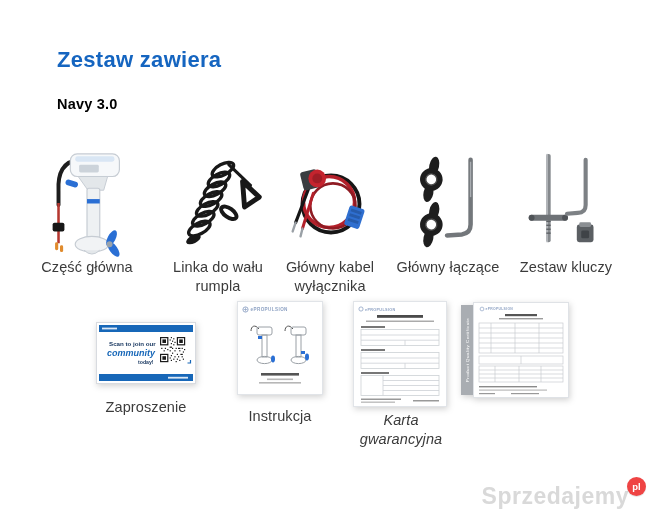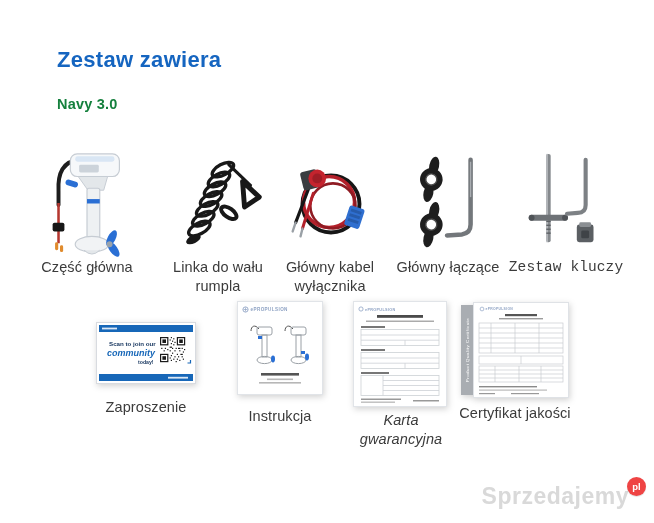--- a/index.html
+++ b/index.html
@@ -6,21 +6,21 @@
   #canvas{
     position:relative;width:654px;height:523px;background:#ffffff;overflow:hidden;
     font-family:"Liberation Sans","DejaVu Sans",sans-serif;
   }
   .page-title{
     position:absolute;left:57px;top:47px;font-size:22px;font-weight:600;
     color:#1565c0;letter-spacing:.3px;
   }
   .page-subtitle{
     position:absolute;left:57px;top:96px;font-size:14.5px;font-weight:700;
-    color:#15803d;letter-spacing:.2px;
+    color:#000000;letter-spacing:.2px;
   }
   .item{position:absolute;display:flex;flex-direction:column;align-items:center;}
   .item .imgbox{height:110px;display:flex;align-items:center;justify-content:center;}
   .item-label{
     font-size:14.5px;font-weight:500;color:#3b3b3b;text-align:center;line-height:1.32;
     letter-spacing:.1px;
   }
   .label2{position:absolute;font-size:14.5px;font-weight:500;color:#3b3b3b;
     text-align:center;line-height:1.32;letter-spacing:.1px;}
   .doc-shadow{filter:drop-shadow(1px 2px 3px rgba(0,0,0,.18));}
@@ -157,21 +157,21 @@
         <rect x="17" y="68" width="6" height="6" rx="3" fill="#4f5357"></rect>
         <rect x="51" y="68" width="6" height="6" rx="3" fill="#4f5357"></rect>
         <path d="M75,12 L75,58 Q75,66 67,66 L56,67" fill="none" stroke="#7d8185" stroke-width="4.2" stroke-linecap="round"></path>
         <g>
           <rect x="66" y="78" width="17" height="18" rx="2.5" fill="#5b5f63"></rect>
           <rect x="68.5" y="75.5" width="12" height="5" rx="1.5" fill="#8b8f93"></rect>
           <rect x="70.5" y="84" width="8" height="8" rx="1.5" fill="#3f4347"></rect>
         </g>
       </svg>
     </div>
-    <div class="item-label" style="width:120px;font-family:Liberation Mono, monospace;">Zestaw kluczy</div>
+    <div class="item-label" style="width:120px;">Zestaw kluczy</div>
   </div>
 
   <div style="position:absolute;left:96px;top:322px;" class="doc-shadow">
     <svg width="100" height="62" viewBox="0 0 100 62">
       <rect x="0.5" y="0.5" width="99" height="61" fill="#ffffff" stroke="#d8dbe0"></rect>
       <rect x="3" y="3" width="94" height="7" fill="#1767b8"></rect>
       <rect x="6" y="5.6" width="15" height="1.8" fill="rgba(255,255,255,.85)"></rect>
       <rect x="3" y="52" width="94" height="7" fill="#1767b8"></rect>
       <rect x="72" y="54.8" width="20" height="1.8" fill="rgba(255,255,255,.85)"></rect>
       <text x="13" y="24" font-size="6.2" font-weight="bold" fill="#16355e">Scan to join our</text>
@@ -312,20 +312,19 @@
       <g fill="none" stroke="#c9ccd0" stroke-width="0.7">
         <rect x="18" y="64" width="84" height="16"></rect>
         <path d="M18,68 h84 M18,72 h84 M18,76 h84 M34,64 v16 M58,64 v16 M80,64 v16"></path>
       </g>
       <rect x="18" y="84" width="58" height="1.4" fill="#8a8a8a"></rect>
       <rect x="18" y="87.5" width="68" height="1.2" fill="#b9b9b9"></rect>
       <rect x="18" y="91" width="16" height="1.2" fill="#999"></rect>
       <rect x="50" y="91" width="28" height="1.2" fill="#999"></rect>
     </svg>
   </div>
-  <div class="label2" style="left:430px;top:404px;width:170px;">Certyfikat jakości</div>
 
   <div class="watermark">
     <span class="wm-text">Sprzedajemy</span>
     <span class="wm-badge">pl</span>
   </div>
 
 </div>
 
 </body></html>

